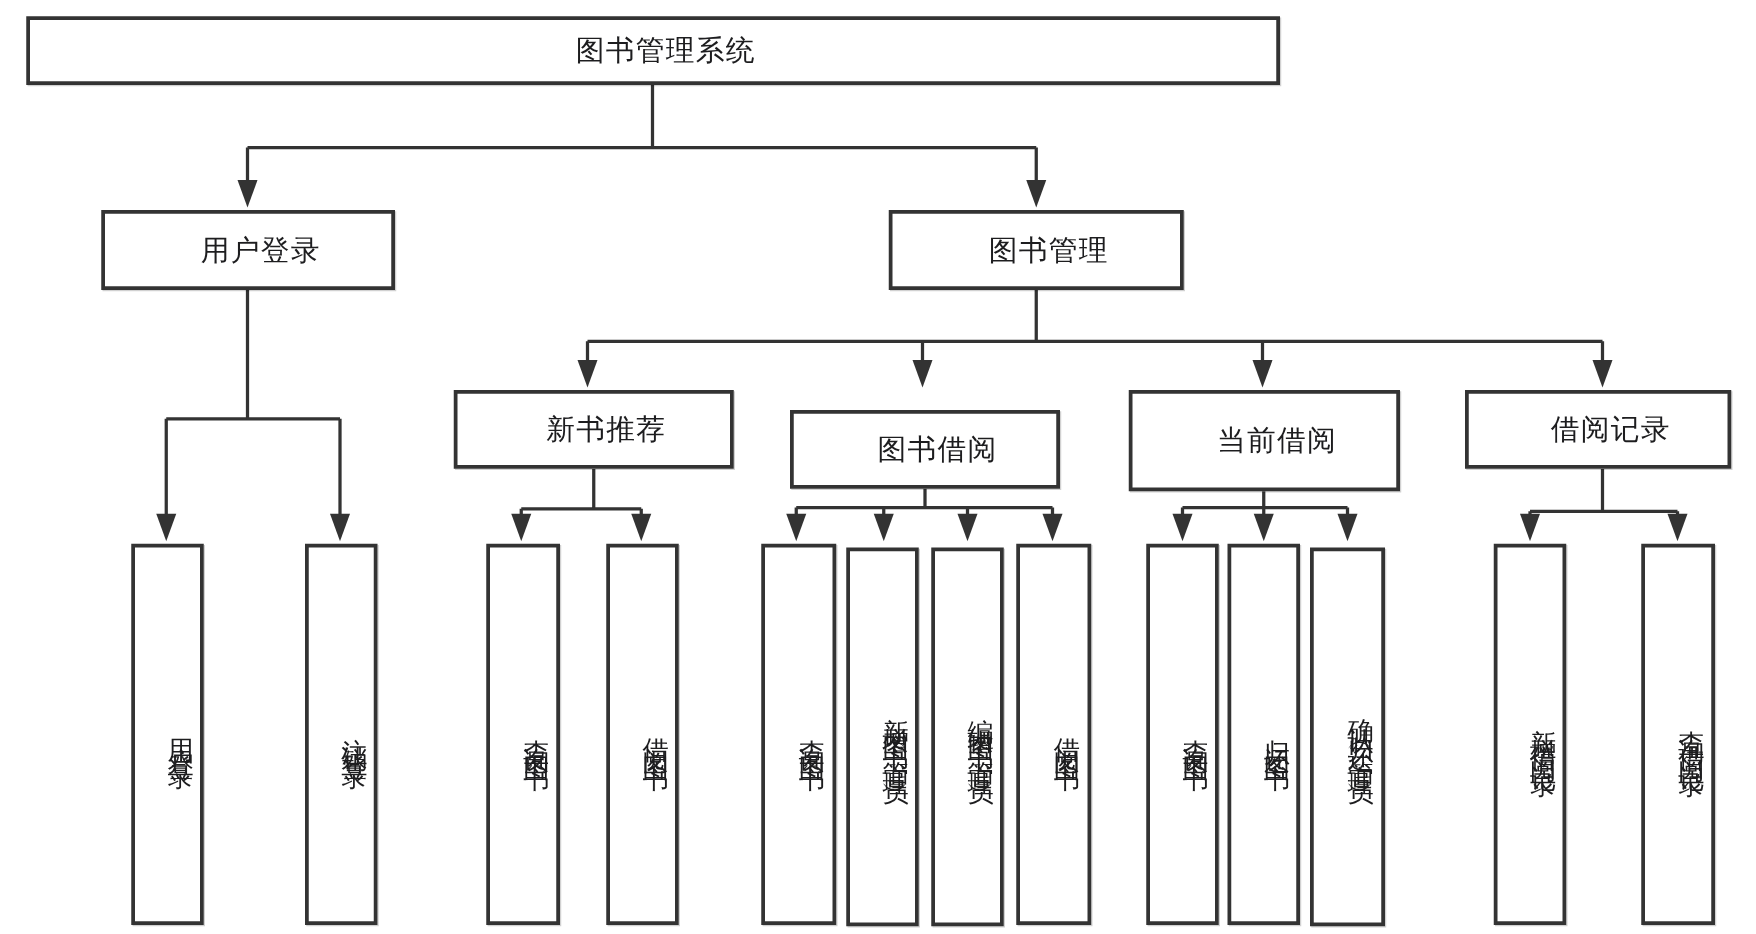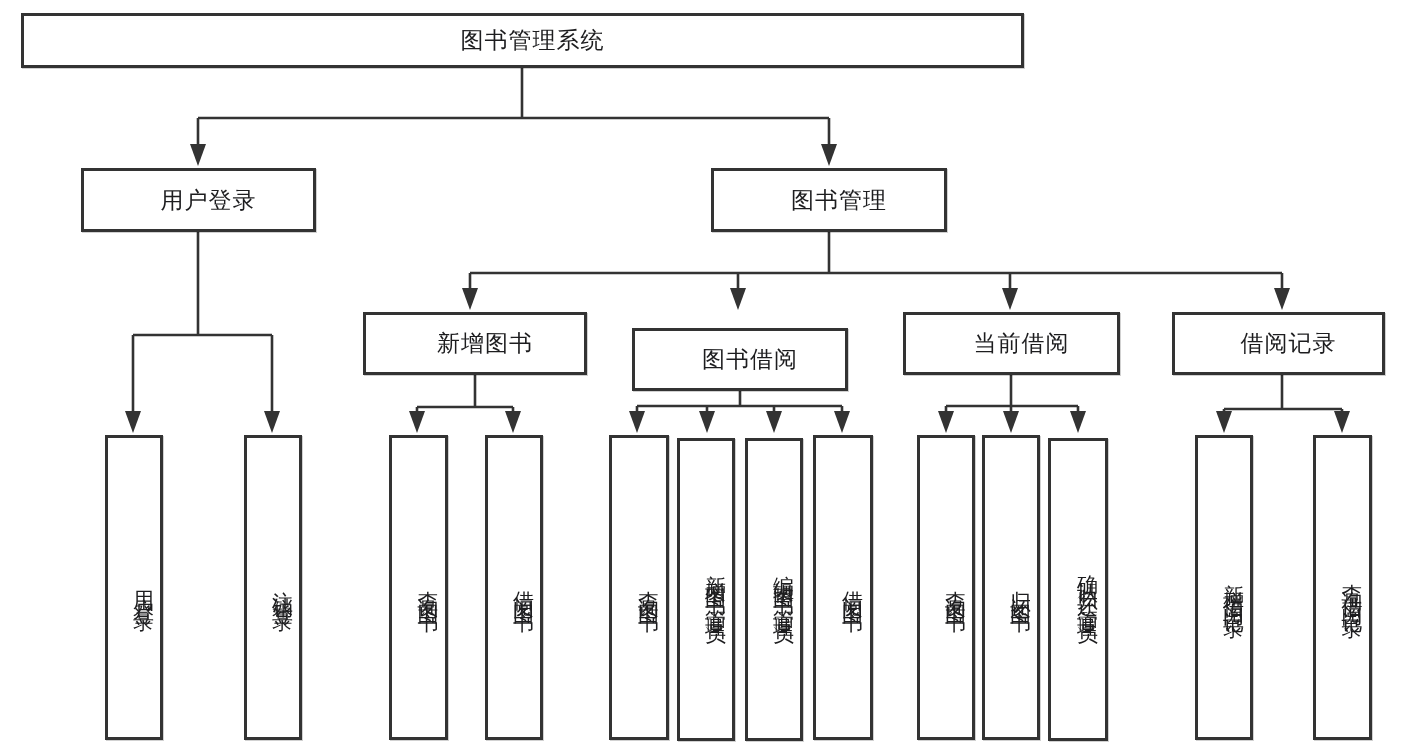--- a/index.html
+++ b/index.html
@@ -103,26 +103,26 @@
   </div>
 
   <div class="node h" style="left:81px; top:168px; width:235px; height:64px;">
     <span>用户登录</span>
   </div>
   <div class="node h" style="left:711px; top:168px; width:236px; height:64px;">
     <span>图书管理</span>
   </div>
 
   <div class="node h" style="left:363px; top:312px; width:224px; height:63px;">
-    <span>新增图书</span>
+    <span>新书推荐</span>
   </div>
   <div class="node h" style="left:632px; top:312px; width:216px; height:63px;margin-top:16px;">
     <span>图书借阅</span>
   </div>
-  <div class="node h" style="left:903px; top:312px; width:217px; height:63px;">
+  <div class="node h" style="left:903px; top:312px; width:217px; height:81px;">
     <span>当前借阅</span>
   </div>
   <div class="node h" style="left:1172px; top:312px; width:213px; height:63px;">
     <span>借阅记录</span>
   </div>
 
   <div class="node v" style="left:105px; top:435px; width:58px; height:305px;">
     <span>用户登录</span>
   </div>
   <div class="node v" style="left:244px; top:435px; width:58px; height:305px;">

